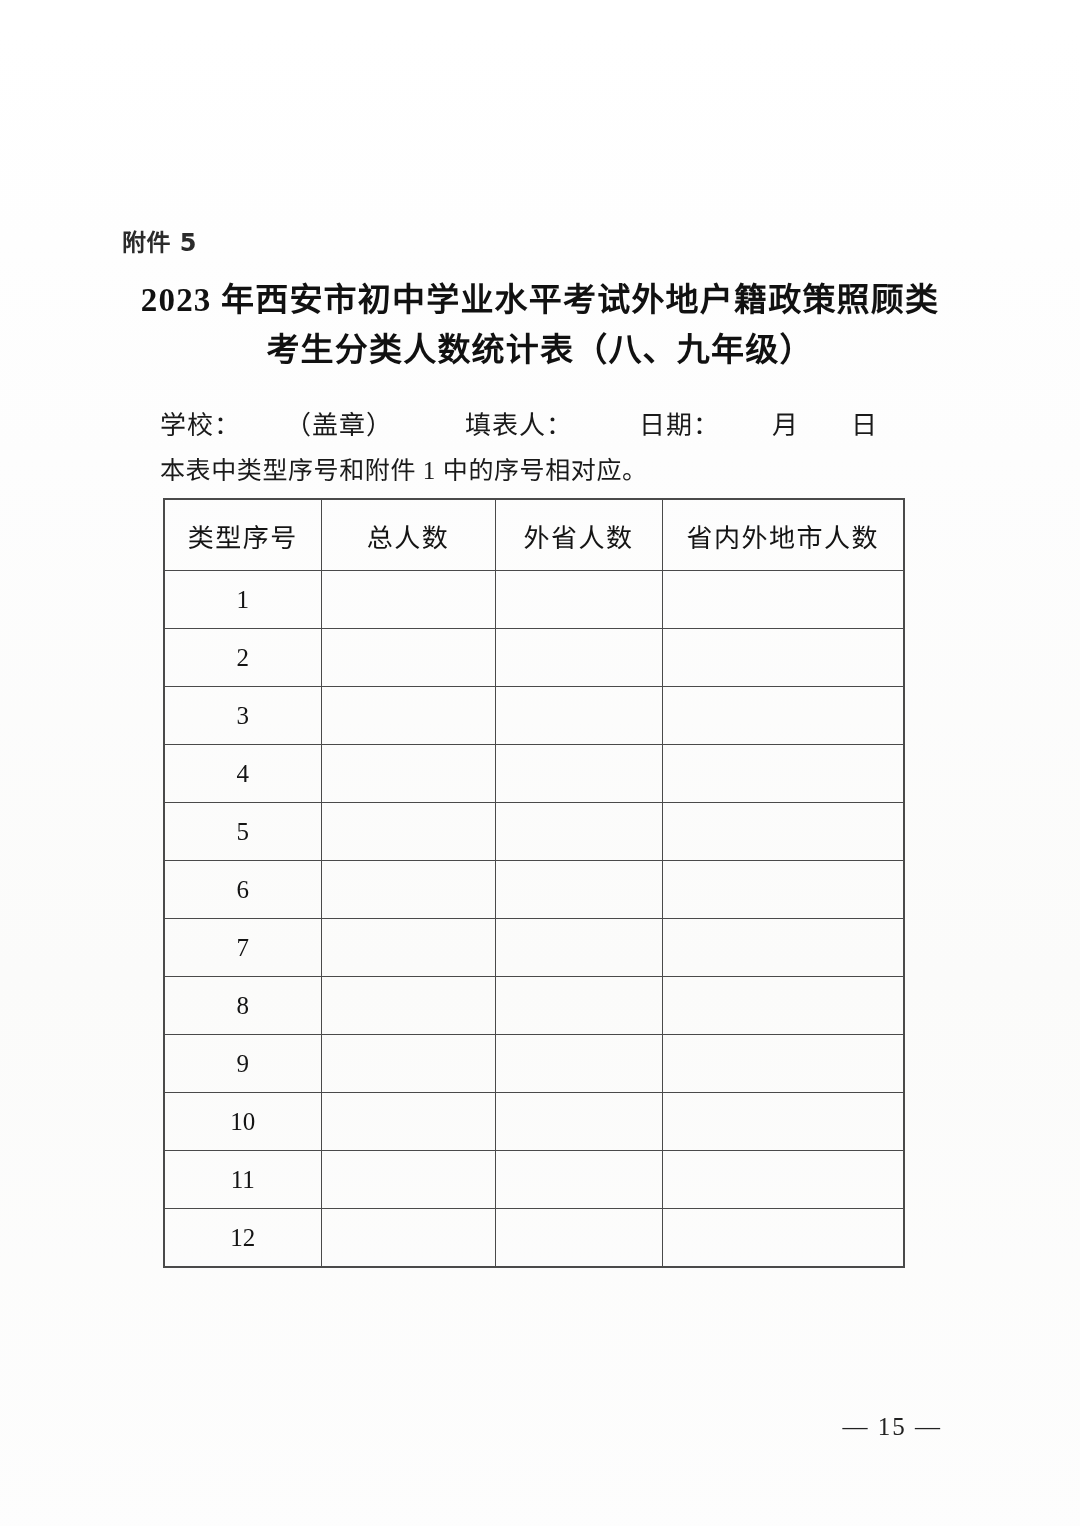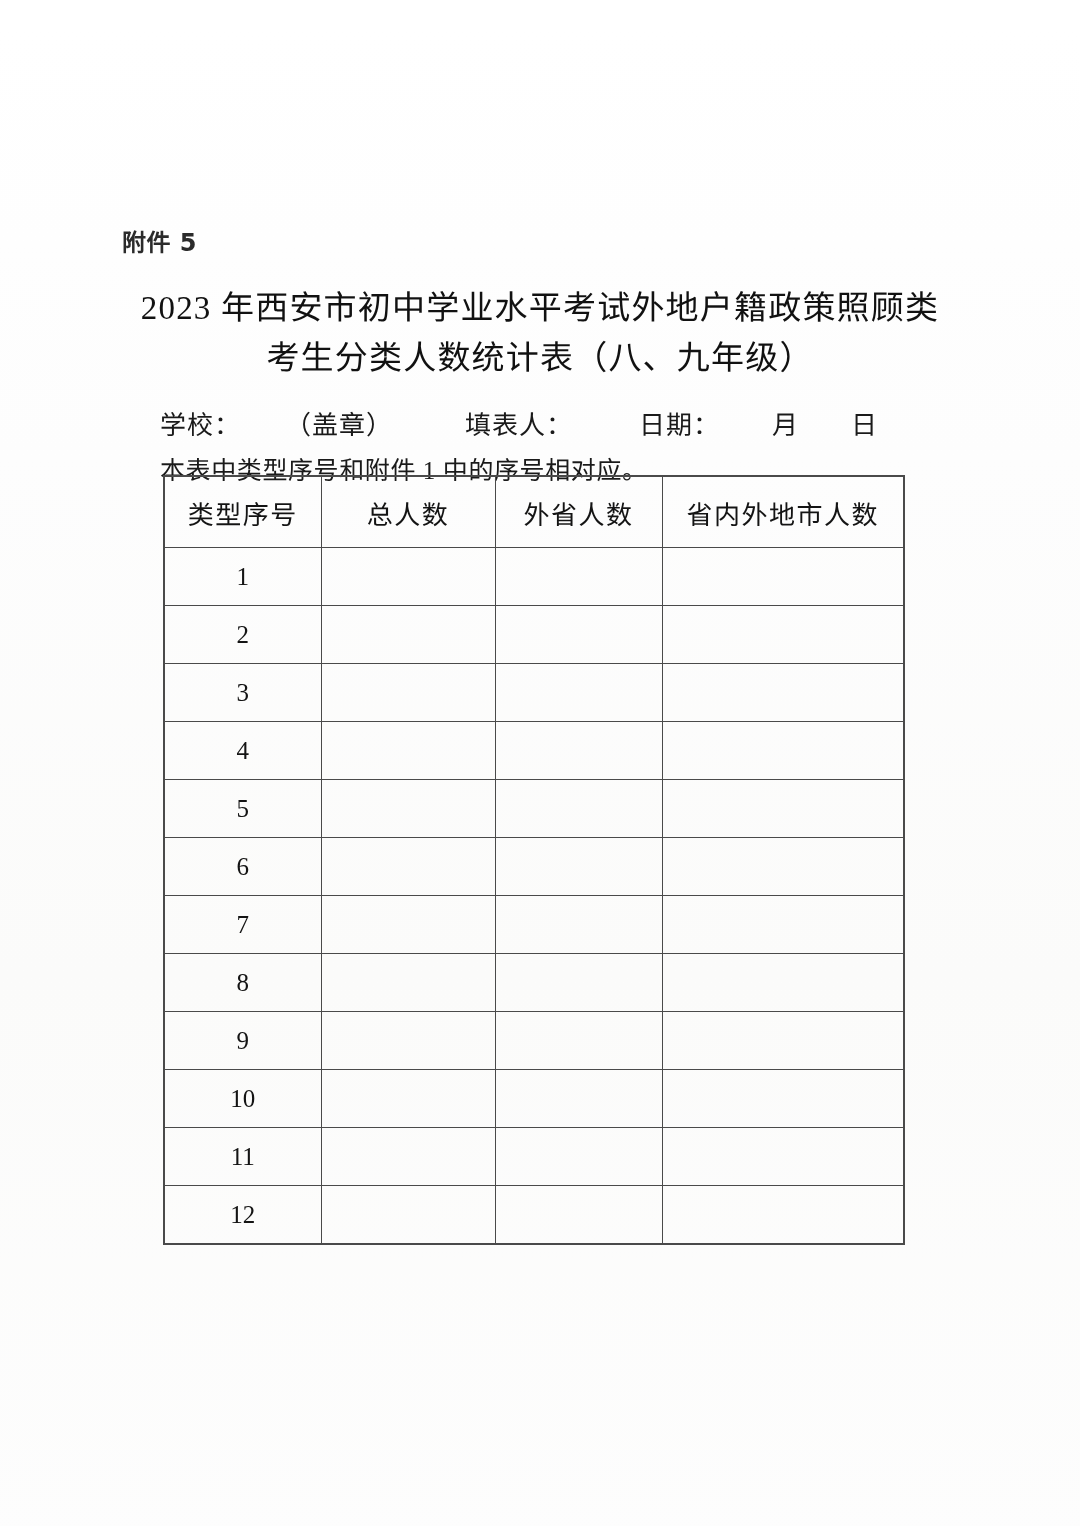--- a/index.html
+++ b/index.html
@@ -45,25 +45,25 @@
     font-weight: 600;
     letter-spacing: 0.5px;
     color: #2b2b2b;
     white-space: nowrap;
   }
 
   
   .doc-title {
     position: absolute;
     left: 132px;
-    top: 254px;
+    top: 246px;
     width: 816px;
     text-align: center;
     font-family: "Liberation Serif", "DejaVu Serif", serif;
-    font-weight: normal;
+    font-weight: bold;
     font-size: 33px;
     line-height: 50px;
     letter-spacing: 1.2px;
     color: #111111;
   }
   .doc-title .tline {
     display: block;
     white-space: nowrap;
   }
 
@@ -93,21 +93,21 @@
     line-height: 34px;
     letter-spacing: 0.6px;
     color: #1a1a1a;
     white-space: nowrap;
   }
 
   
   .tbl-wrap {
     position: absolute;
     left: 163px;
-    top: 446px;
+    top: 469px;
     width: 644px;
   }
   table.stat-table {
     border-collapse: collapse;
     width: 740px;
     table-layout: fixed;
   }
   table.stat-table col.c1 { width: 157px; }
   table.stat-table col.c2 { width: 174px; }
   table.stat-table col.c3 { width: 167px; }
@@ -275,13 +275,14 @@
           <tr>
             <td class="idx-cell">12</td>
             <td class="blank-cell"></td>
             <td class="blank-cell"></td>
             <td class="blank-cell"></td>
           </tr>
         </tbody>
     </table>
   </div>
 
+  <div class="page-number">— 15 —</div>
 </div>
 
 </body></html>

